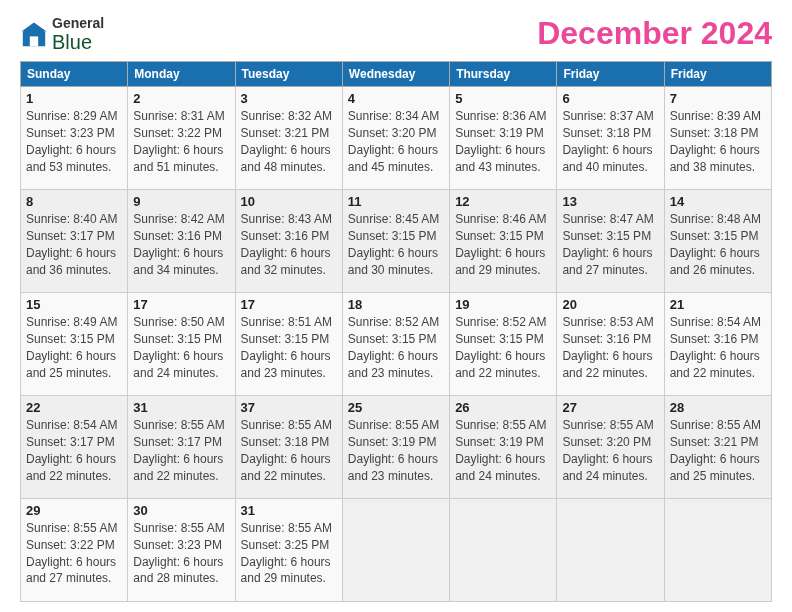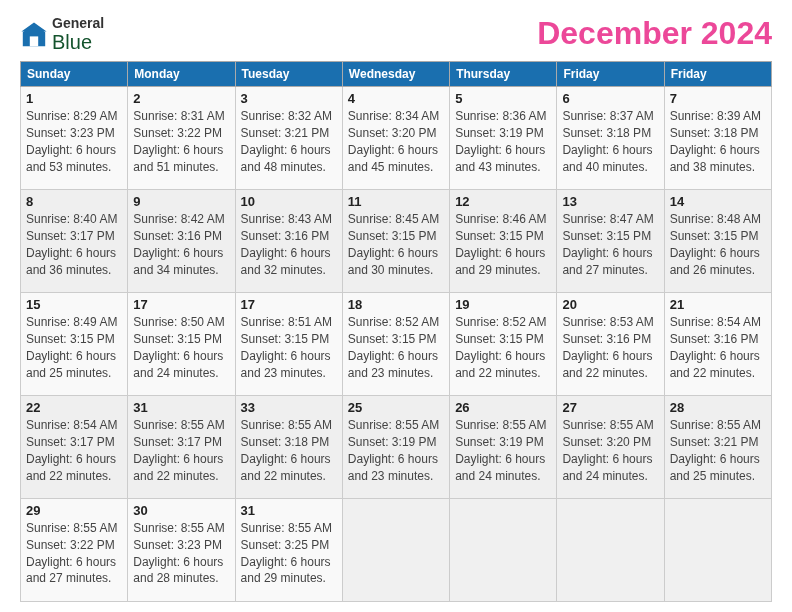--- a/index.html
+++ b/index.html
@@ -237,21 +237,21 @@
           <tr>
             <td>
               <span class="day-num">22</span>
               <div class="day-info">Sunrise: 8:54 AM<br>Sunset: 3:17 PM<br>Daylight: 6 hours and 22 minutes.</div>
             </td>
             <td>
               <span class="day-num">31</span>
               <div class="day-info">Sunrise: 8:55 AM<br>Sunset: 3:17 PM<br>Daylight: 6 hours and 22 minutes.</div>
             </td>
             <td>
-              <span class="day-num">33</span>
+              <span class="day-num">37</span>
               <div class="day-info">Sunrise: 8:55 AM<br>Sunset: 3:18 PM<br>Daylight: 6 hours and 22 minutes.</div>
             </td>
             <td>
               <span class="day-num">25</span>
               <div class="day-info">Sunrise: 8:55 AM<br>Sunset: 3:19 PM<br>Daylight: 6 hours and 23 minutes.</div>
             </td>
             <td>
               <span class="day-num">26</span>
               <div class="day-info">Sunrise: 8:55 AM<br>Sunset: 3:19 PM<br>Daylight: 6 hours and 24 minutes.</div>
             </td>

